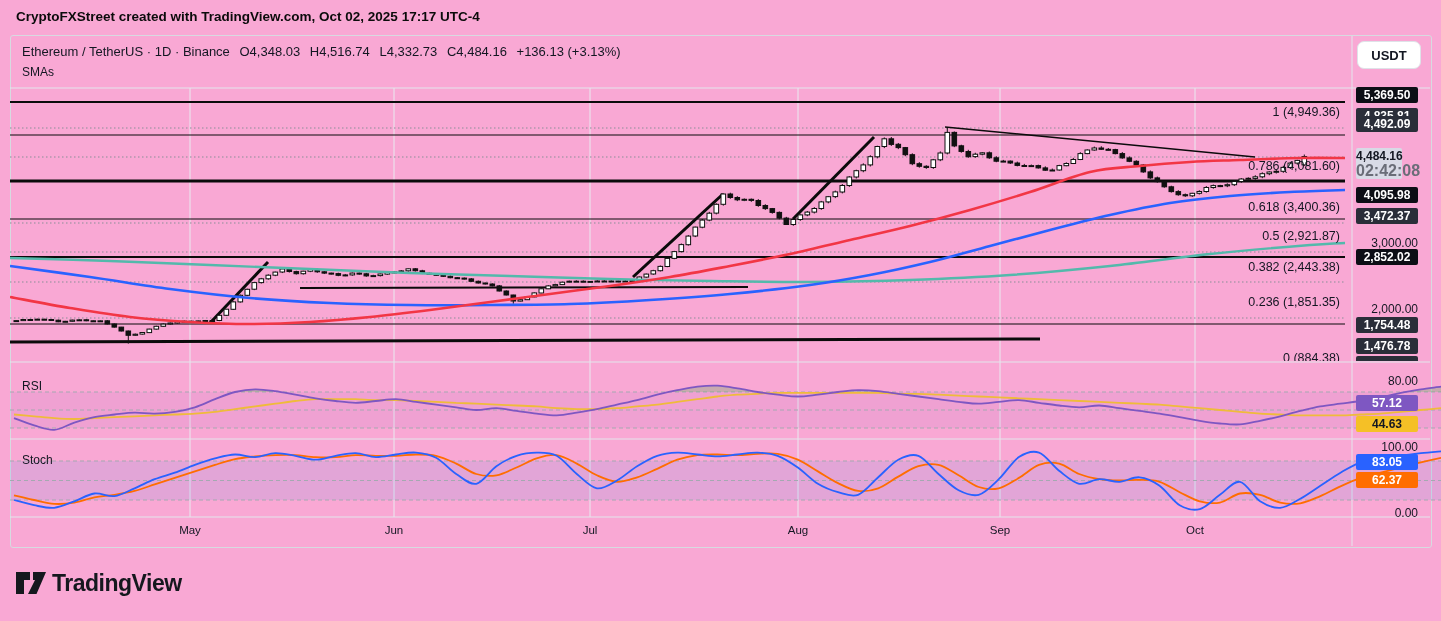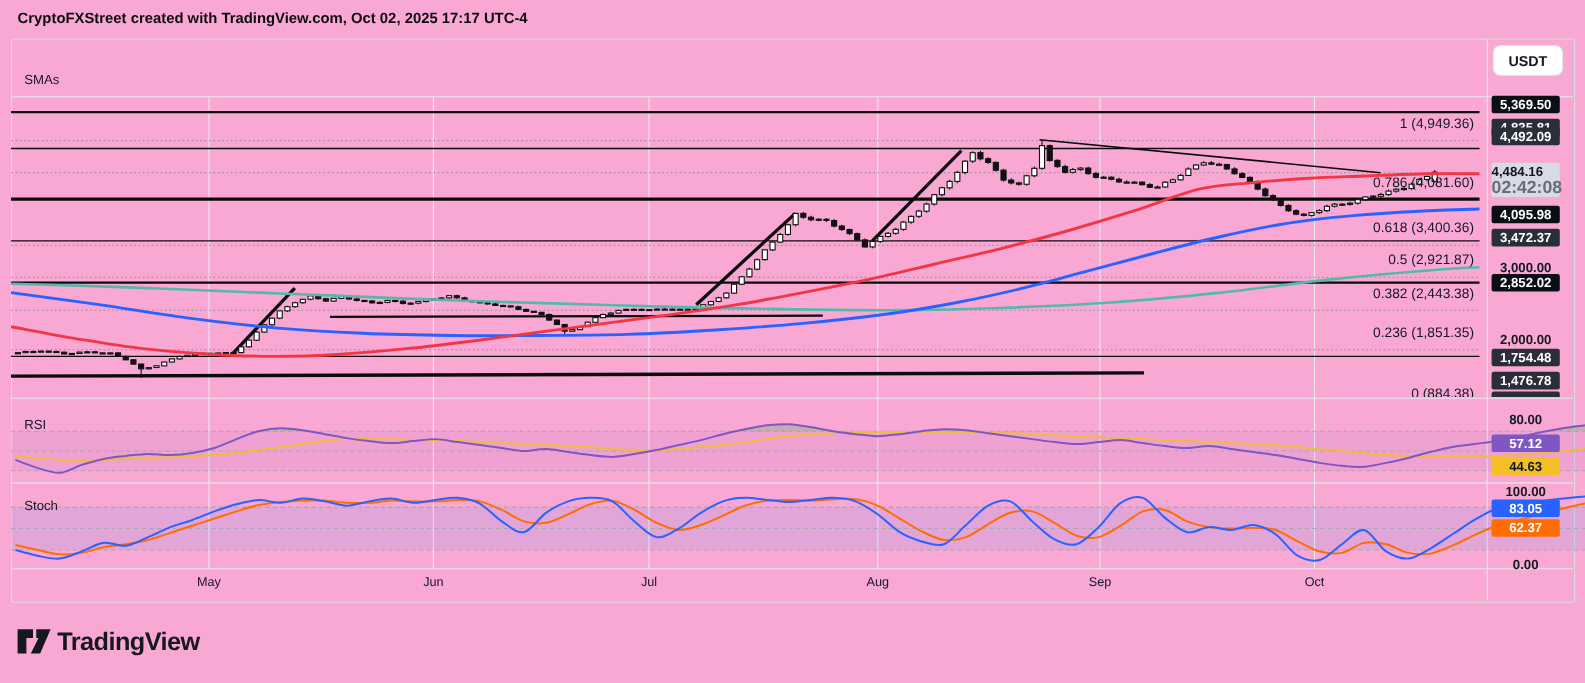--- a/index.html
+++ b/index.html
@@ -11,27 +11,27 @@
   .legend1{left:22px;top:44px;font-size:13px;color:#131722;white-space:nowrap;}
   .legend1 span{margin-right:6px;}
   .legend2{left:22px;top:65px;font-size:12px;color:#131722;}
   .usdt-btn{left:1357px;top:41px;width:62px;height:26px;border:1px solid #dfe2e8;border-radius:7px;
             font-size:13px;font-weight:600;display:flex;align-items:center;justify-content:center;
             background:#fff;cursor:pointer;}
   .pill{left:1356px;width:62px;height:16px;line-height:16px;border-radius:2px;font-size:12px;
         font-weight:600;text-align:center;color:#fff;}
   .pill.black{background:#0c0e15;}
   .pill.charcoal{background:#2a2e39;}
-  .pill.plain{background:transparent;color:#131722;font-weight:700;}
+  .pill.plain{background:transparent;color:#131722;font-weight:400;text-align:right;}
   .pill.purple{background:#7e57c2;}
   .pill.yellow{background:#f5c026;color:#131722;}
   .pill.blue{background:#2962ff;}
   .pill.orange{background:#ff6d00;}
-  .cur-pill{left:1356px;top:148px;width:62px;height:31px;background:#d8dae6;border-radius:2px;
-            text-align:left;color:#131722;}
+  .cur-pill{left:1356px;top:148px;width:46px;height:31px;background:#d8dae6;border-radius:2px;
+            text-align:center;color:#131722;}
   .cur-pill .v{font-size:12px;font-weight:600;line-height:16px;}
   .cur-pill .cd{font-size:16px;color:#6a6d78;line-height:13px;font-weight:bold;}
   .sliver{left:1356px;top:356px;width:62px;height:5px;background:#2a2e39;border-radius:2px 2px 0 0;}
   .fib-label{right:101px;font-size:12.5px;color:#131722;white-space:nowrap;}
   .pane-title{font-size:12px;color:#131722;}
   .month{width:44px;text-align:center;font-size:11.5px;color:#131722;top:524px;}
   .footer-brand{left:52px;top:570px;font-size:23px;font-weight:800;letter-spacing:-0.5px;color:#15181e;}
 </style>
 </head>
 <body>
@@ -475,20 +475,28 @@
       <rect x="10" y="461" width="1431" height="39" fill="rgba(33,150,243,0.10)"></rect>
       <line x1="10" y1="461" x2="1441" y2="461" stroke="#a5a8b1" stroke-width="1" stroke-dasharray="4 3"></line>
       <line x1="10" y1="480.5" x2="1441" y2="480.5" stroke="#a5a8b1" stroke-width="1" stroke-dasharray="4 3"></line>
       <line x1="10" y1="500" x2="1441" y2="500" stroke="#a5a8b1" stroke-width="1" stroke-dasharray="4 3"></line>
       <g clip-path="url(#stClip)">
         <path d="M14.0,495.4C17.3,496.2 27.4,498.6 34.1,500.0C40.8,501.4 47.5,503.5 54.2,503.9C60.9,504.3 67.6,503.7 74.3,502.6C81.0,501.5 87.7,498.7 94.4,497.4C101.1,496.1 107.8,495.9 114.5,494.8C121.2,493.7 127.9,492.6 134.6,490.9C141.3,489.2 148.0,486.6 154.7,484.4C161.4,482.2 168.1,480.1 174.8,477.9C181.5,475.7 188.2,473.6 194.9,471.4C201.6,469.2 208.3,467.0 215.0,464.9C221.7,462.8 228.4,460.5 235.1,459.1C241.8,457.6 248.5,457.1 255.2,456.4C261.9,455.8 268.6,455.4 275.3,455.1C282.0,454.9 288.7,454.8 295.4,455.1C302.1,455.5 308.8,456.8 315.5,457.1C322.2,457.4 328.9,457.4 335.6,457.1C342.3,456.8 349.0,455.4 355.7,455.1C362.4,454.9 369.1,455.7 375.8,455.8C382.5,455.9 389.2,456.0 395.9,455.8C402.6,455.6 409.3,454.5 416.0,454.5C422.7,454.5 429.4,454.3 436.1,455.8C442.8,457.3 449.5,460.6 456.2,463.6C462.9,466.6 469.6,472.1 476.3,474.0C483.0,475.9 489.7,476.4 496.4,475.3C503.1,474.2 509.8,470.3 516.5,467.5C523.2,464.7 529.9,460.5 536.6,458.4C543.3,456.3 550.0,454.3 556.7,455.1C563.4,456.0 570.1,460.2 576.8,463.6C583.5,467.0 590.2,472.3 596.9,475.3C603.6,478.3 610.3,481.5 617.0,481.8C623.7,482.1 630.4,479.4 637.1,477.3C643.8,475.1 650.5,471.7 657.2,468.8C663.9,465.9 670.6,462.0 677.3,459.7C684.0,457.4 690.7,456.0 697.4,455.1C704.1,454.3 710.8,454.5 717.5,454.5C724.2,454.5 730.8,455.3 737.5,455.1C744.2,455.0 750.9,454.1 757.6,453.9C764.3,453.6 771.0,452.9 777.7,453.9C784.4,454.8 791.1,456.8 797.8,459.7C804.5,462.6 811.2,467.5 817.9,471.4C824.6,475.3 831.3,479.9 838.0,483.1C844.7,486.4 851.4,490.0 858.1,490.9C864.8,491.8 871.5,490.7 878.2,488.3C884.9,485.9 891.6,480.3 898.3,476.6C905.0,472.9 911.7,468.1 918.4,466.2C925.1,464.3 931.8,463.4 938.5,464.9C945.2,466.4 951.9,471.6 958.6,475.3C965.3,479.0 972.0,484.8 978.7,487.0C985.4,489.2 992.1,489.8 998.8,488.3C1005.5,486.8 1012.2,481.8 1018.9,477.9C1025.6,474.0 1032.3,467.3 1039.0,464.9C1045.7,462.5 1052.4,462.1 1059.1,463.6C1065.8,465.1 1072.5,471.4 1079.2,474.0C1085.9,476.6 1092.6,478.1 1099.3,479.2C1106.0,480.3 1112.7,480.4 1119.4,480.5C1126.1,480.6 1132.8,479.6 1139.5,479.9C1146.2,480.1 1152.9,479.7 1159.6,481.8C1166.3,483.9 1173.0,488.9 1179.7,492.2C1186.4,495.4 1193.1,499.6 1199.8,501.3C1206.5,503.0 1213.2,503.9 1219.9,502.6C1226.6,501.3 1233.3,494.8 1240.0,493.5C1246.7,492.2 1253.4,493.3 1260.1,494.8C1266.8,496.3 1273.5,501.2 1280.2,502.6C1286.9,504.0 1293.6,504.3 1300.3,503.3C1307.0,502.2 1313.7,498.9 1320.4,496.1C1327.1,493.3 1333.8,489.4 1340.5,486.4C1347.2,483.3 1353.9,480.2 1360.6,477.9C1367.3,475.6 1374.0,474.4 1380.7,472.7C1387.4,471.0 1394.1,469.2 1400.8,467.5C1407.5,465.8 1414.2,463.9 1420.9,462.3C1427.6,460.7 1437.7,458.5 1441.0,457.8" stroke="#ff6d00" stroke-width="1.8" fill="none"></path>
         <path d="M14.0,500.0C17.3,500.9 27.4,503.9 34.1,505.2C40.8,506.5 47.5,508.4 54.2,507.8C60.9,507.2 67.6,503.7 74.3,501.3C81.0,498.9 87.7,494.4 94.4,493.5C101.1,492.6 107.8,497.0 114.5,496.1C121.2,495.2 127.9,491.1 134.6,488.3C141.3,485.5 148.0,481.8 154.7,479.2C161.4,476.6 168.1,475.1 174.8,472.7C181.5,470.3 188.2,467.3 194.9,464.9C201.6,462.5 208.3,460.1 215.0,458.4C221.7,456.7 228.4,454.7 235.1,454.5C241.8,454.3 248.5,457.3 255.2,457.1C261.9,456.9 268.6,453.4 275.3,453.2C282.0,453.0 288.7,454.7 295.4,455.8C302.1,456.9 308.8,459.7 315.5,459.7C322.2,459.7 328.9,456.9 335.6,455.8C342.3,454.7 349.0,453.0 355.7,453.2C362.4,453.4 369.1,456.9 375.8,457.1C382.5,457.3 389.2,455.3 395.9,454.5C402.6,453.7 409.3,452.0 416.0,452.6C422.7,453.1 429.4,454.2 436.1,457.8C442.8,461.3 449.5,469.7 456.2,474.0C462.9,478.3 469.6,485.1 476.3,483.8C483.0,482.4 489.7,470.9 496.4,466.2C503.1,461.5 509.8,458.1 516.5,455.8C523.2,453.5 529.9,452.6 536.6,452.6C543.3,452.6 550.0,452.2 556.7,455.8C563.4,459.4 570.1,468.6 576.8,474.0C583.5,479.4 590.2,487.2 596.9,488.3C603.6,489.4 610.3,484.2 617.0,480.5C623.7,476.8 630.4,470.3 637.1,466.2C643.8,462.1 650.5,458.1 657.2,455.8C663.9,453.5 670.6,452.8 677.3,452.6C684.0,452.3 690.7,453.9 697.4,454.5C704.1,455.1 710.8,456.4 717.5,456.4C724.2,456.4 730.8,455.1 737.5,454.5C744.2,453.9 750.9,452.3 757.6,452.6C764.3,452.8 771.0,453.3 777.7,455.8C784.4,458.3 791.1,462.8 797.8,467.5C804.5,472.2 811.2,479.6 817.9,483.8C824.6,487.9 831.3,490.4 838.0,492.2C844.7,494.0 851.4,497.3 858.1,494.8C864.8,492.3 871.5,483.1 878.2,477.3C884.9,471.4 891.6,463.3 898.3,459.7C905.0,456.1 911.7,453.4 918.4,455.8C925.1,458.2 931.8,468.3 938.5,474.0C945.2,479.7 951.9,486.8 958.6,490.3C965.3,493.7 972.0,496.6 978.7,494.8C985.4,493.0 992.1,485.5 998.8,479.2C1005.5,472.9 1012.2,461.5 1018.9,457.1C1025.6,452.7 1032.3,450.3 1039.0,452.6C1045.7,454.8 1052.4,465.6 1059.1,470.8C1065.8,475.9 1072.5,482.3 1079.2,483.8C1085.9,485.2 1092.6,479.5 1099.3,479.2C1106.0,478.9 1112.7,482.1 1119.4,481.8C1126.1,481.5 1132.8,476.6 1139.5,477.3C1146.2,477.9 1152.9,481.0 1159.6,485.7C1166.3,490.4 1173.0,501.3 1179.7,505.2C1186.4,509.1 1193.1,510.8 1199.8,509.1C1206.5,507.4 1213.2,499.4 1219.9,494.8C1226.6,490.3 1233.3,480.7 1240.0,481.8C1246.7,482.9 1253.4,497.0 1260.1,501.3C1266.8,505.6 1273.5,508.2 1280.2,507.8C1286.9,507.4 1293.6,502.4 1300.3,498.7C1307.0,495.0 1313.7,490.0 1320.4,485.7C1327.1,481.4 1333.8,476.6 1340.5,472.7C1347.2,468.8 1353.9,464.6 1360.6,462.3C1367.3,460.0 1374.0,460.1 1380.7,459.1C1387.4,458.0 1394.1,456.8 1400.8,455.8C1407.5,454.8 1414.2,454.0 1420.9,453.2C1427.6,452.4 1437.7,451.6 1441.0,451.3" stroke="#2962ff" stroke-width="1.8" fill="none"></path>
       </g>
     </svg>
 
+  <div class="abs legend1">
+    <span>Ethereum / TetherUS · 1D · Binance</span>
+    <span>O4,348.03</span>
+    <span>H4,516.74</span>
+    <span>L4,332.73</span>
+    <span>C4,484.16</span>
+    <span>+136.13 (+3.13%)</span>
+  </div>
   <div class="abs legend2">SMAs</div>
 
   <div class="abs usdt-btn">USDT</div>
 
   <div>
     <div class="abs pill black" style="top:87px">5,369.50</div>
     <div class="abs pill charcoal" style="top:108px">4,835.81</div>
     <div class="abs pill charcoal" style="top:116px">4,492.09</div>
     <div class="abs cur-pill">
       <div class="v">4,484.16</div>

